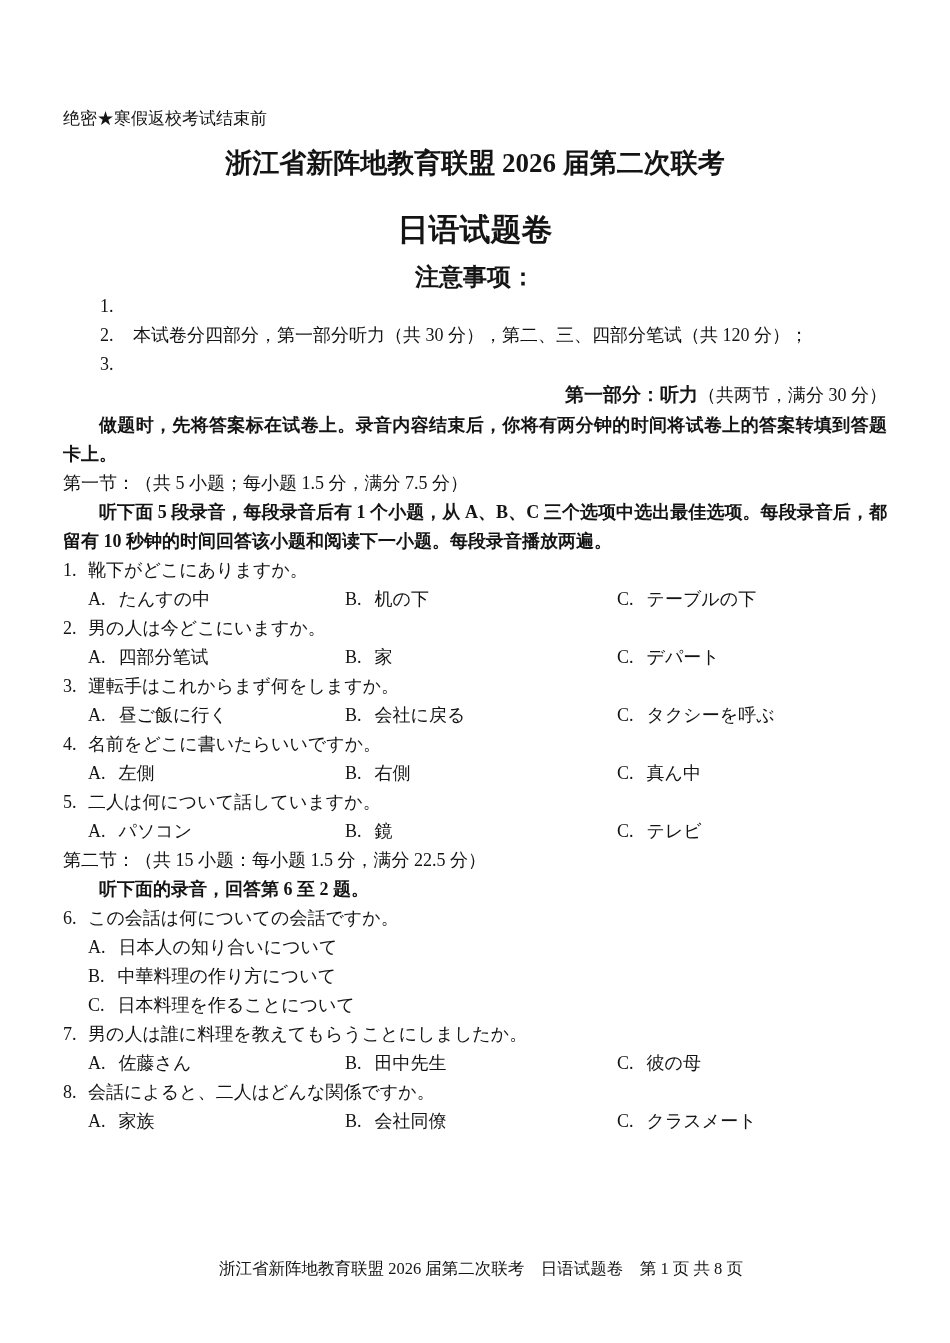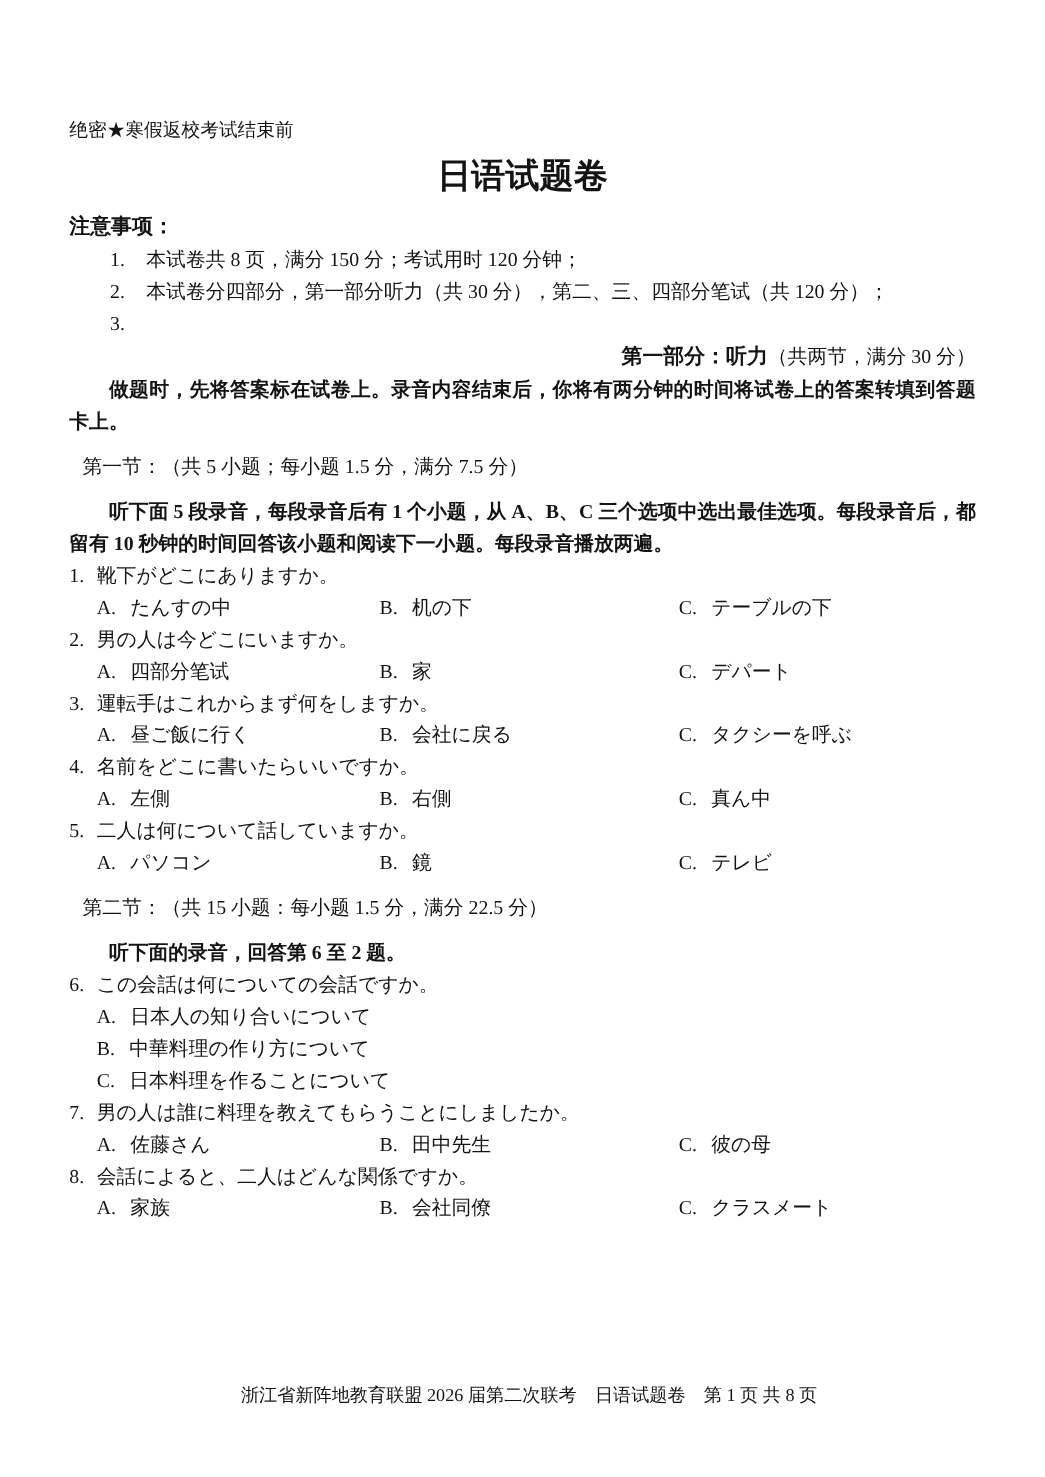--- a/index.html
+++ b/index.html
@@ -27,33 +27,34 @@
   }
   .title {
     margin: 10px 0 0 0;
     text-align: center;
     font-size: 27px;
     line-height: 42px;
     font-weight: bold;
     font-family: "Liberation Serif", "DejaVu Serif", serif;
   }
   .subtitle {
-    margin: 2px 0 6px 0;
+    margin: 20px 0 6px 0;
     text-align: center;
     font-size: 31px;
     line-height: 52px;
     font-weight: bold;
   }
   .hei {
     font-family: "Liberation Sans", "DejaVu Sans", sans-serif;
     font-weight: bold;
   }
   .notice-head {
-    font-size: 19px;
+    font-size: 24px;
     line-height: 30px;
+    text-align: center;
   }
   .notice-item {
     display: flex;
     padding-left: 37px;
   }
   .notice-item .n-num {
     flex: none;
     width: 33px;
   }
   .part-head {
@@ -66,21 +67,21 @@
     font-weight: normal;
     font-size: 18px;
   }
   p.para {
     margin: 0;
     text-indent: 2em;
     text-align: justify;
     font-weight: bold;
   }
   .sec-head {
-    margin: 12px;
+    margin: 0;
   }
   .q-line {
     display: flex;
   }
   .q-num {
     flex: none;
     width: 25px;
   }
   .q-text {
     flex: 1;
@@ -118,27 +119,27 @@
     line-height: 24px;
   }
 </style>
 </head>
 <body>
 
 <div class="page">
 
   <div class="secrecy">绝密★寒假返校考试结束前</div>
 
+  <div class="title">浙江省新阵地教育联盟 2026 届第二次联考</div>
   <div class="subtitle">日语试题卷</div>
 
   <div class="notice-head hei">注意事项：</div>
 
   <div class="notice-item">
     <span class="n-num">1.</span>
-    <span class="n-text">本试卷共 8 页，满分 150 分；考试用时 120 分钟；</span>
   </div>
   <div class="notice-item">
     <span class="n-num">2.</span>
     <span class="n-text">本试卷分四部分，第一部分听力（共 30 分），第二、三、四部分笔试（共 120 分）；</span>
   </div>
   <div class="notice-item">
     <span class="n-num">3.</span>
   </div>
 
   <div class="part-head">

